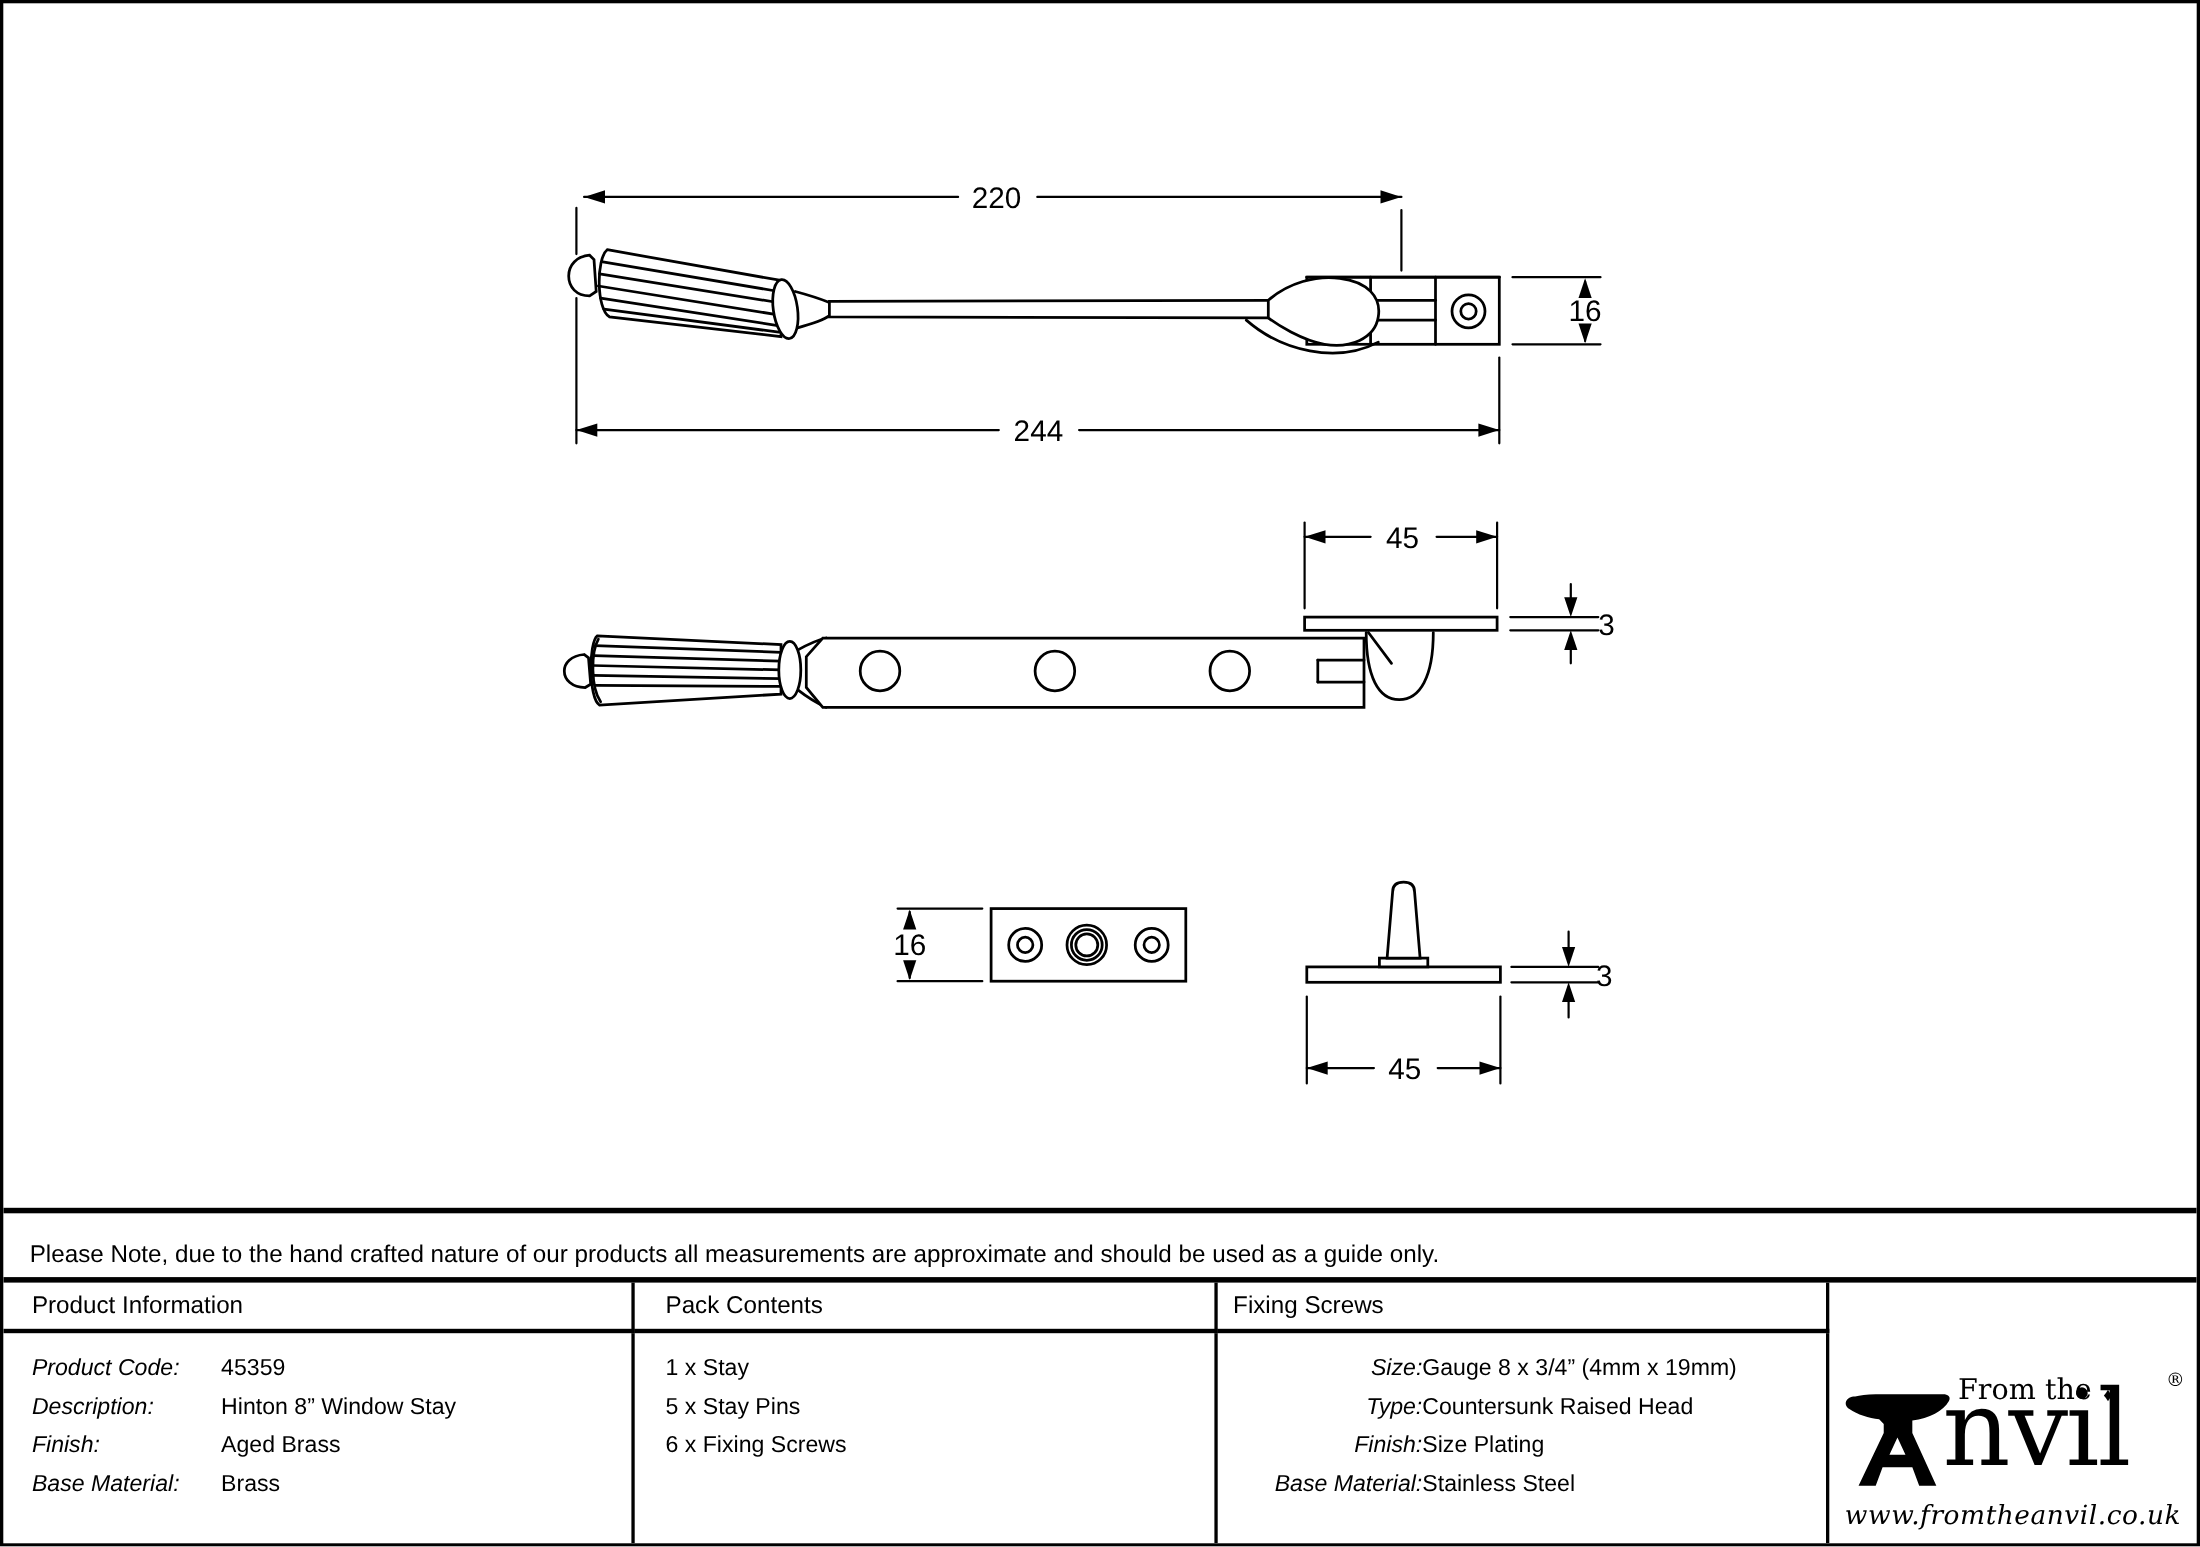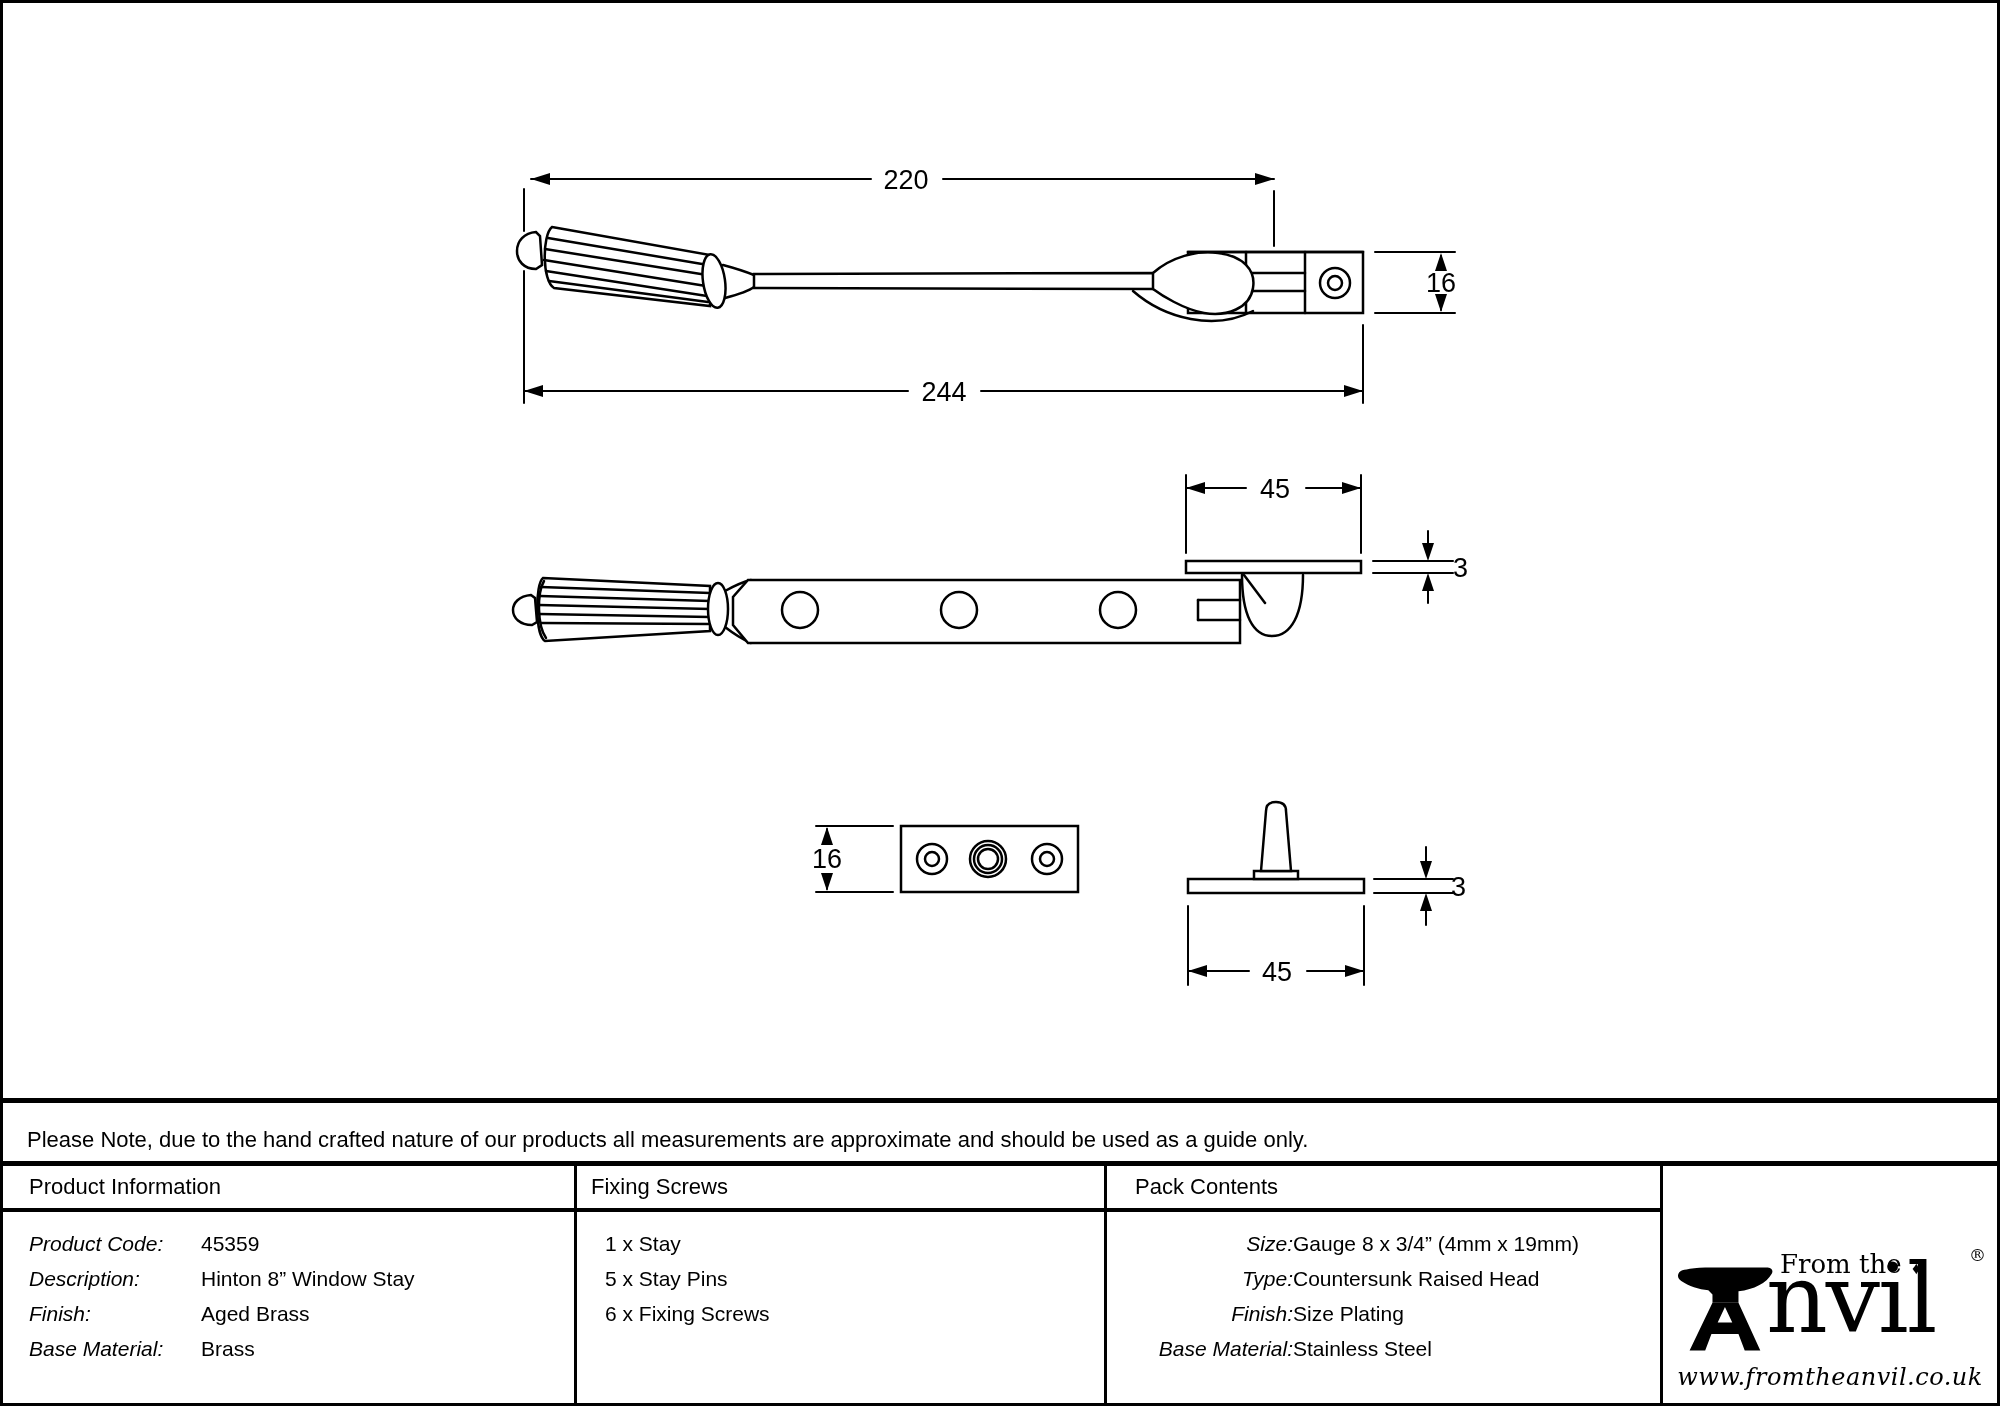--- a/index.html
+++ b/index.html
@@ -268,25 +268,25 @@
 
   <div class="note-row">
     <span>Please Note, due to the hand crafted nature of our products all measurements are approximate and should be used as a guide only.</span>
   </div>
 
   <div class="info-table">
 
     <div class="th c1">
       <span>Product Information</span>
     </div>
+    <div class="th c2">
+      <span>Pack Contents</span>
+    </div>
     <div class="th c3">
       <span>Fixing Screws</span>
-    </div>
-    <div class="th c2">
-      <span>Pack Contents</span>
     </div>
 
     <div class="logo-cell">
       <div class="logo-box">
         <svg class="anvil-glyph" viewBox="0 0 100 100">
           <path fill="#000" d="M12,12 C4,12 1,19 7,23 C14,28 24,31 33,32 L37,36 L37,44 L62,44 L62,33 C77,31 89,25 94,16 C96,12 93,10 89,10 L30,10 C22,10 16,11 12,12 Z"></path>
           <path fill="#000" fill-rule="evenodd" d="M37,44 L15,90 L30,90 L36,74 L62,74 L68,90 L83,90 L62,44 Z M42,63 L49,48 L56,63 Z"></path>
         </svg>
         <span class="anvil-text">nvil</span>
         <span class="from-the">From the</span>

